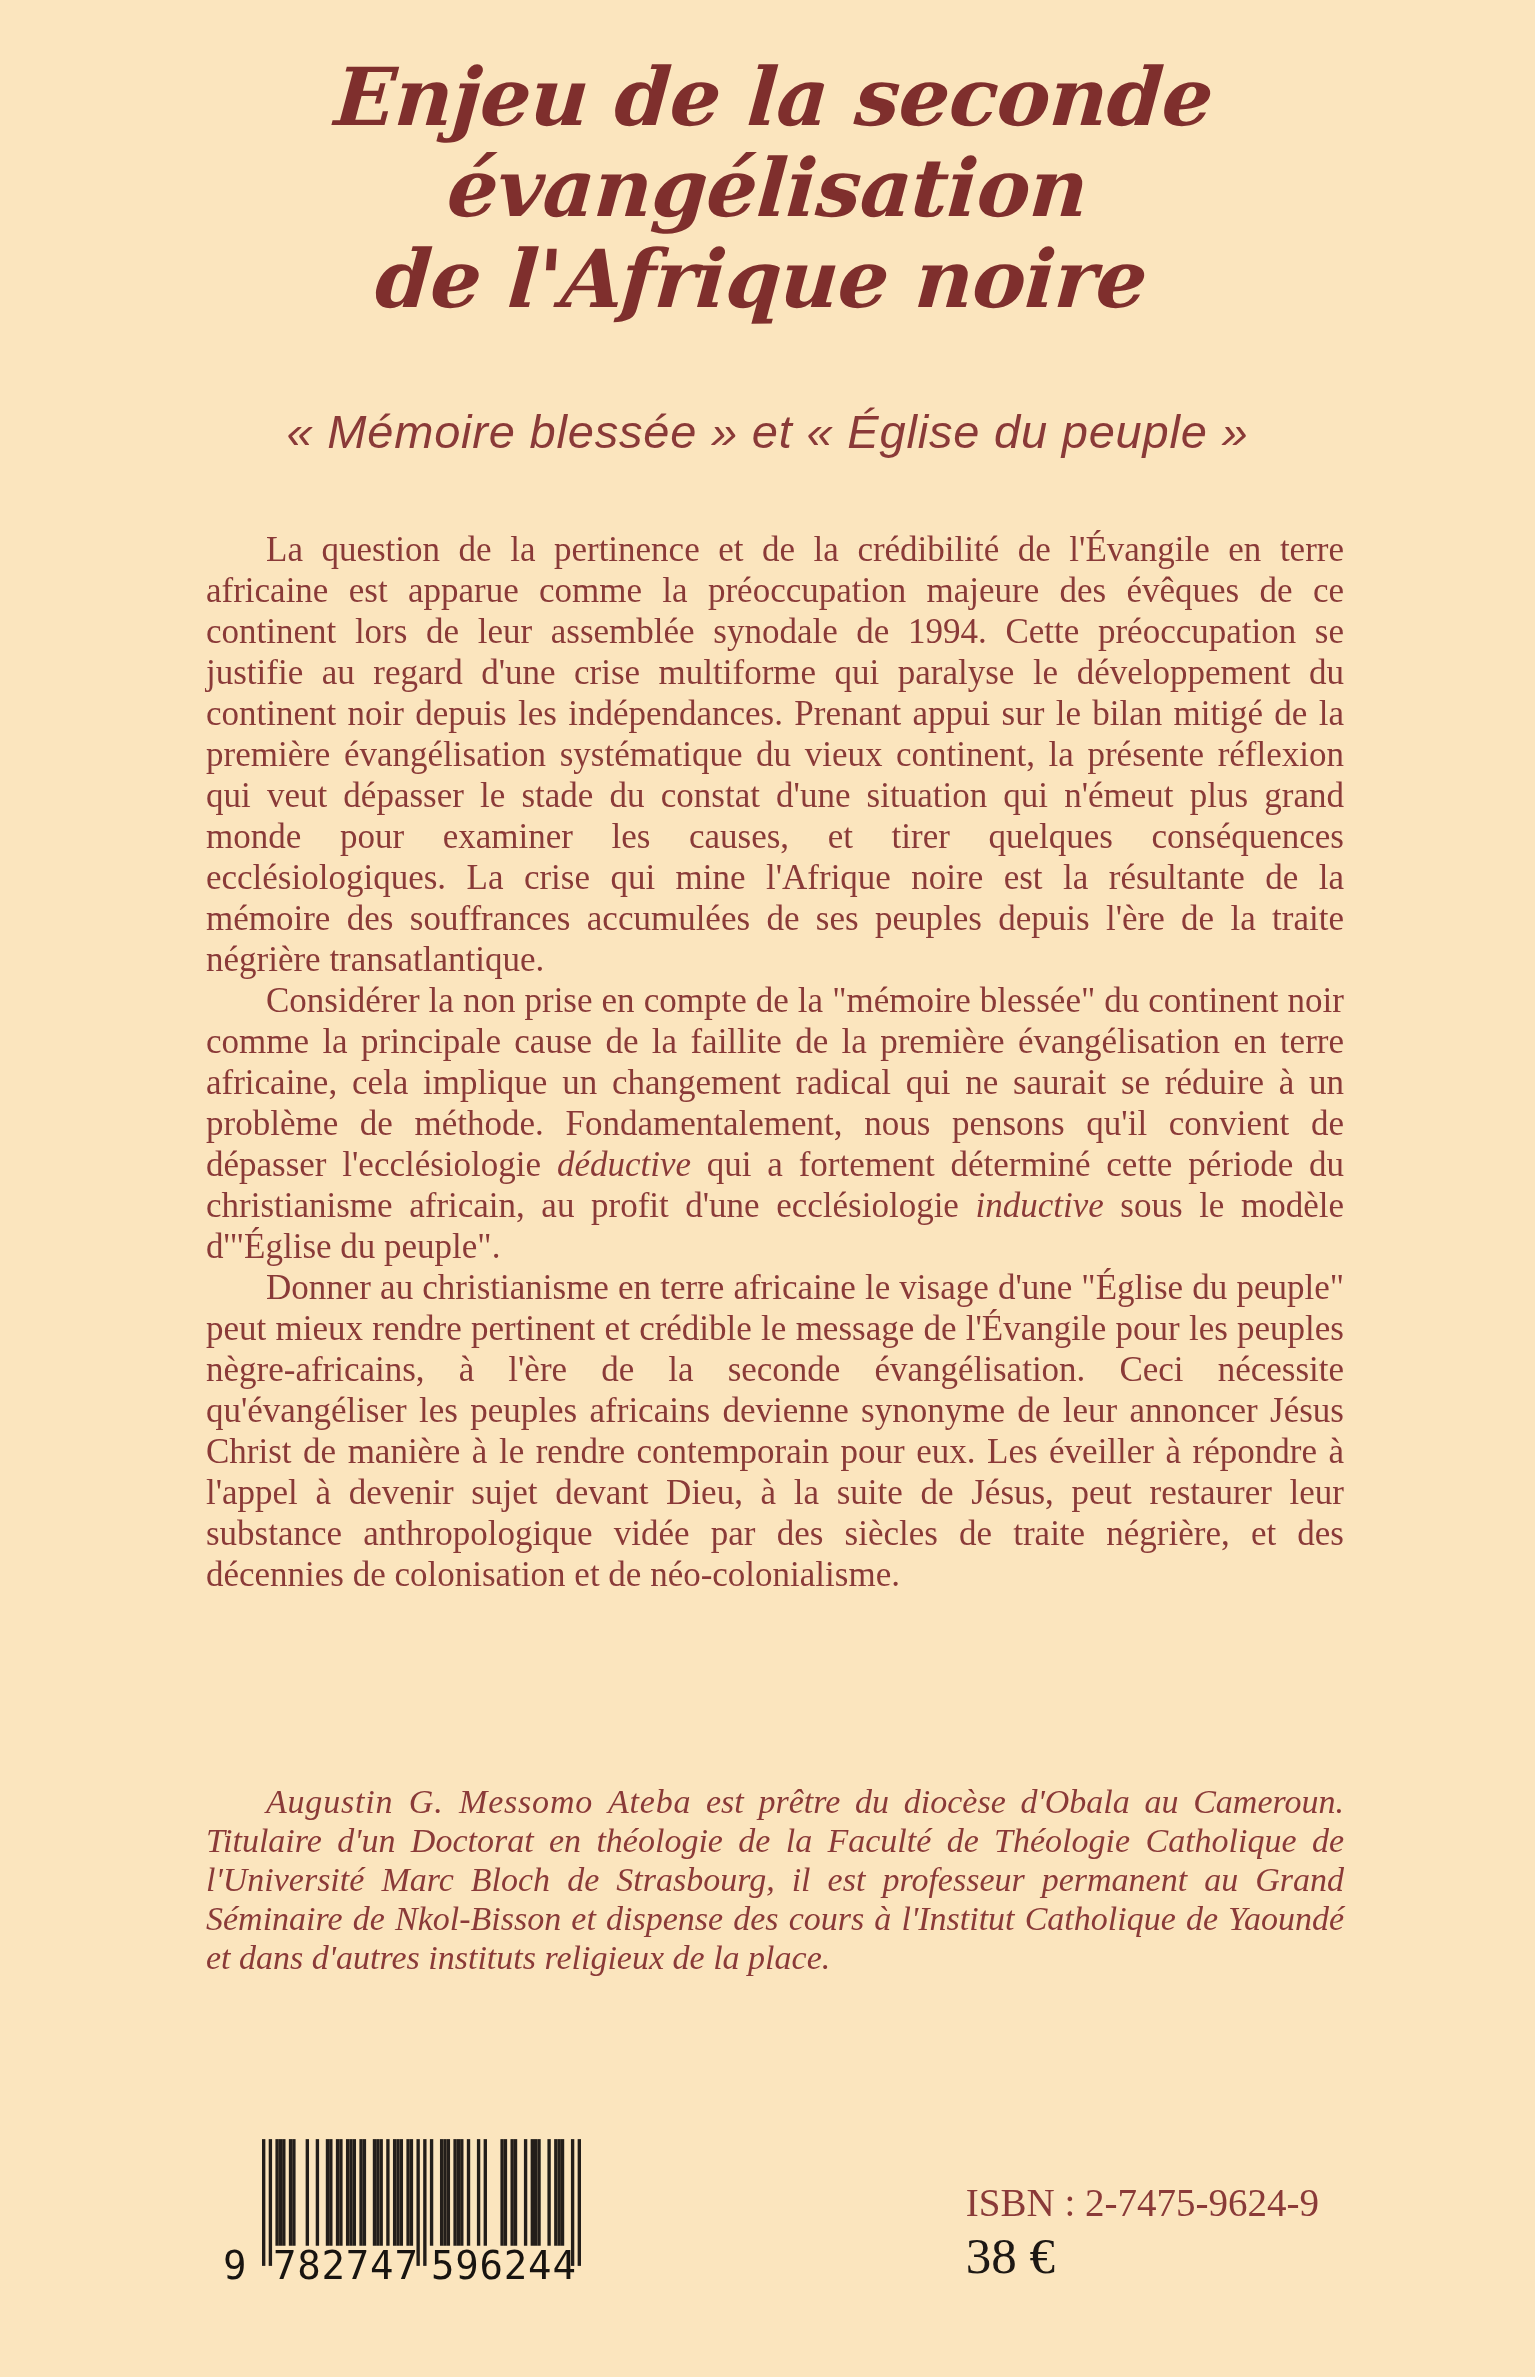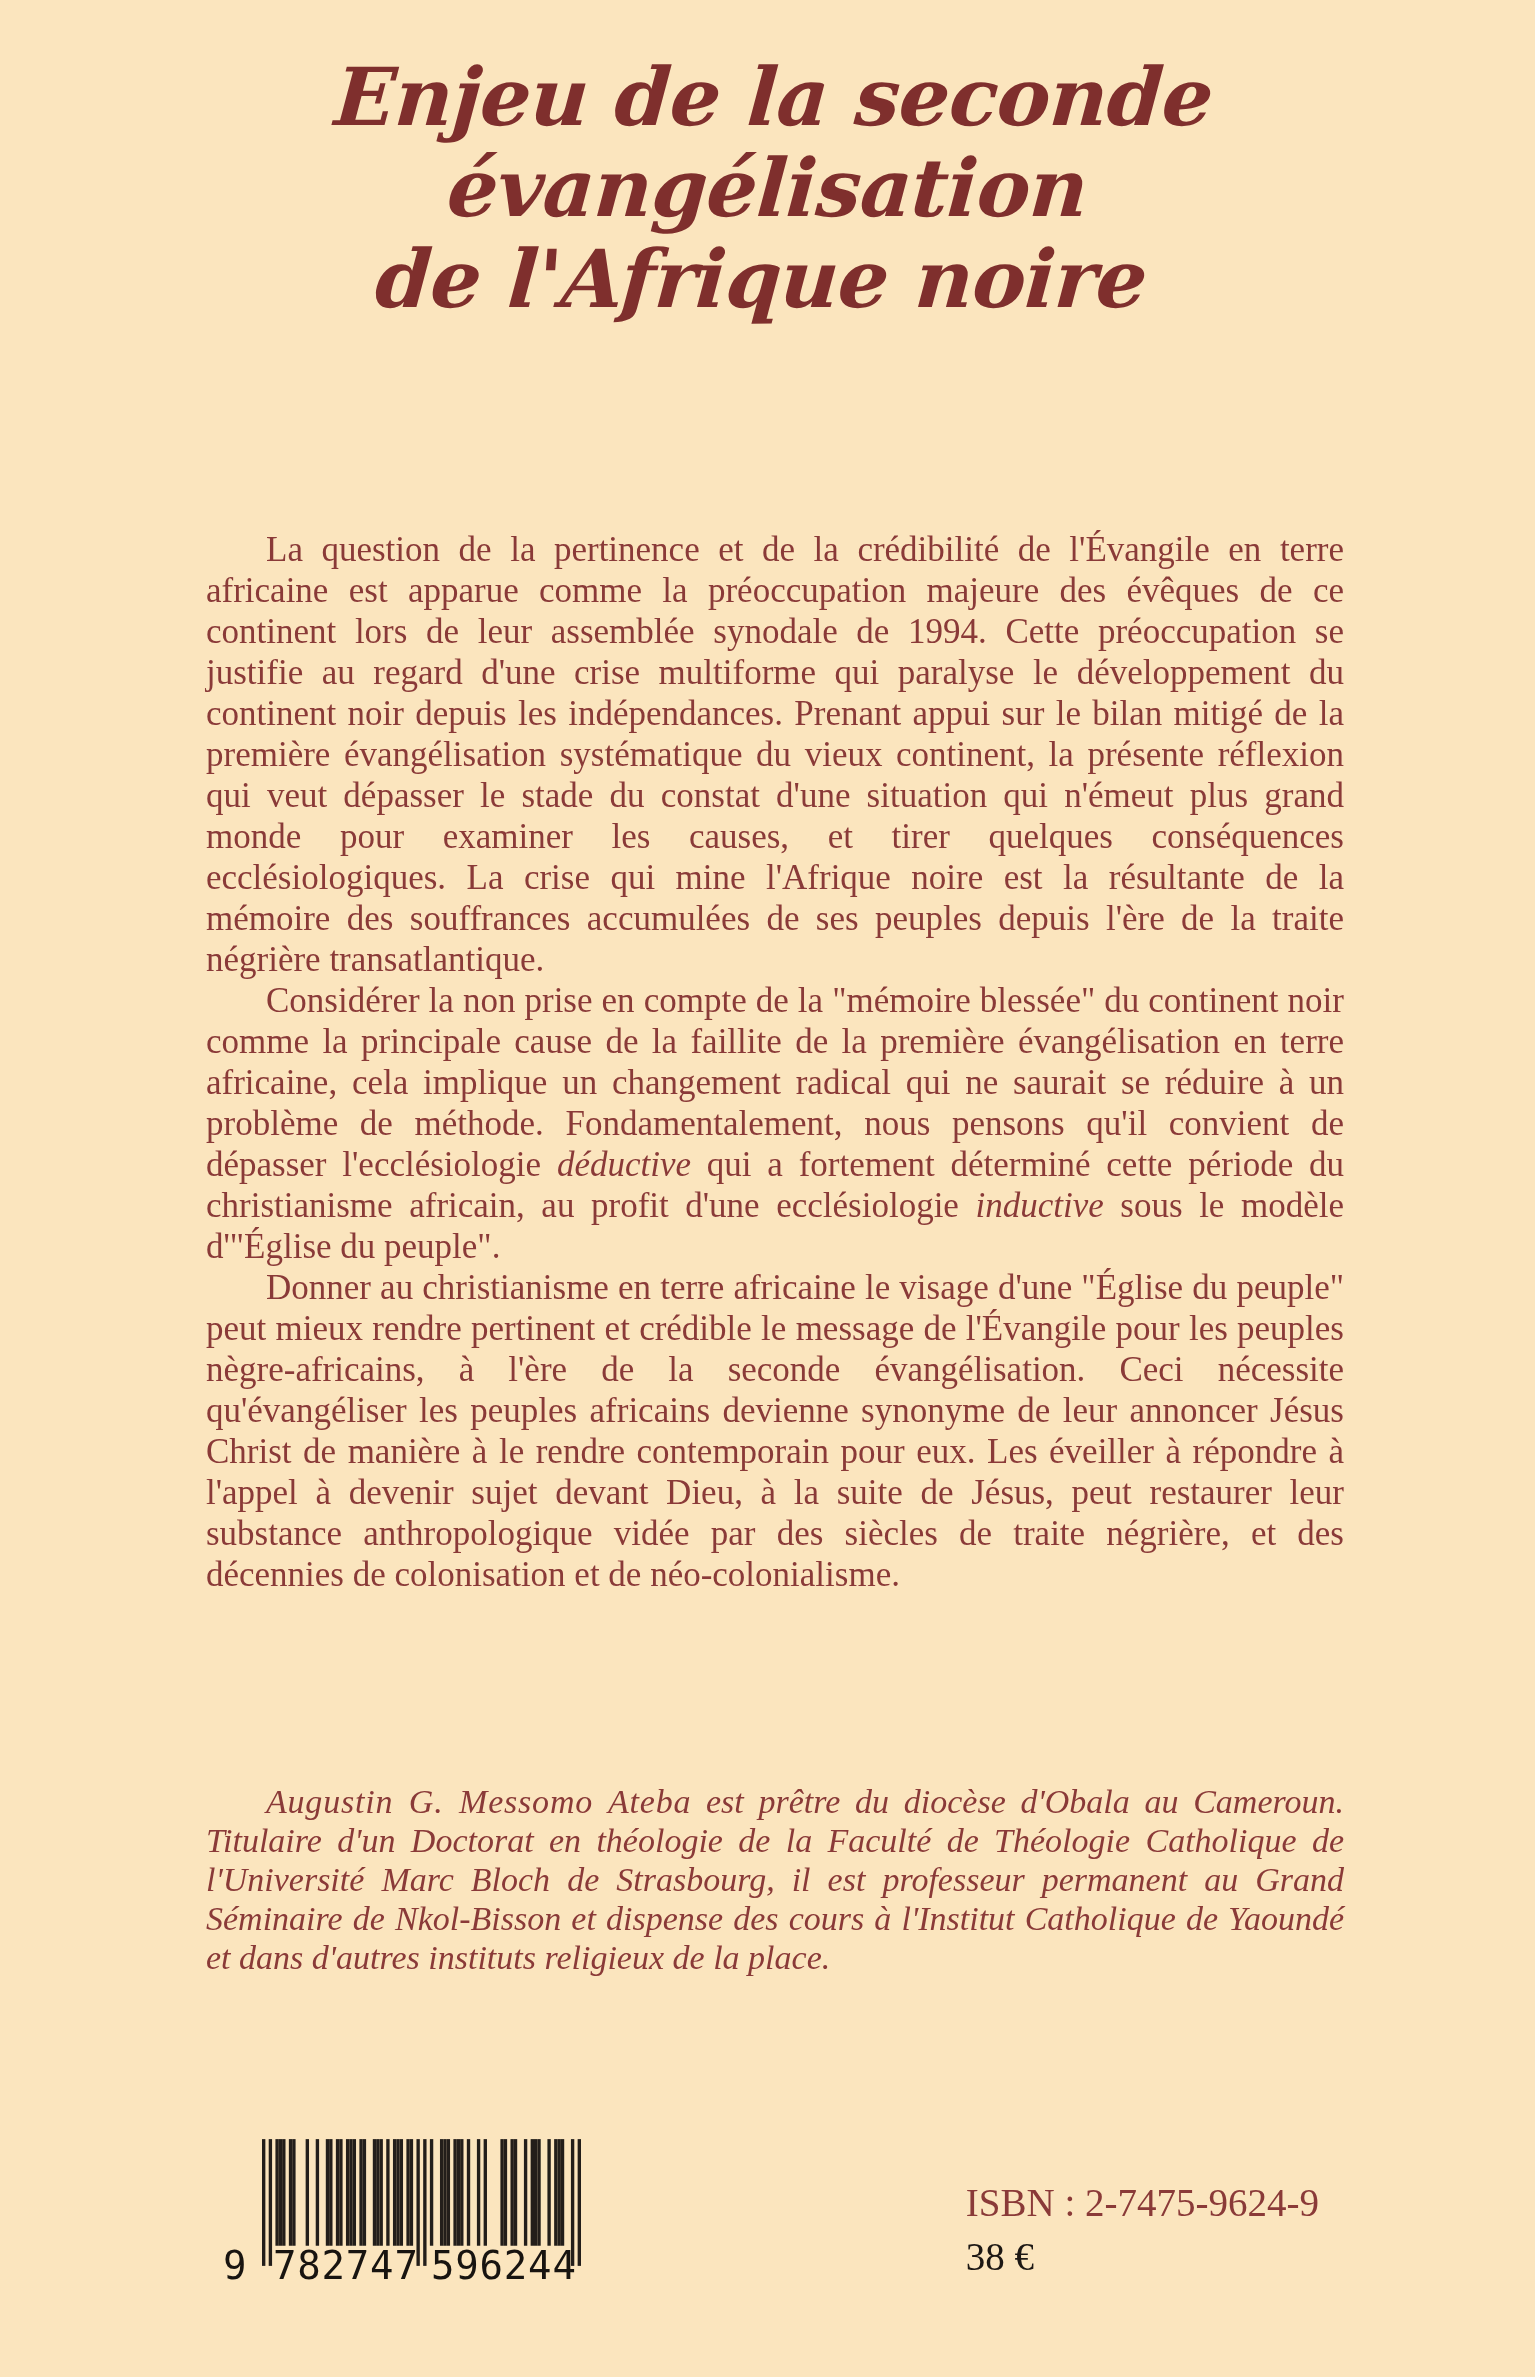--- a/index.html
+++ b/index.html
@@ -93,35 +93,36 @@
     position:absolute;
     top:2179px;right:216px;
   }
   .isbn{
     font-size:39px;
     line-height:47px;
     color:var(--ink);
   }
   .price{
     margin-top:6.7px;
-    font-size:39px;
+    font-size:51px;
     line-height:47px;
     color:#1d1814;
   }
 </style>
 </head>
 <body>
 
 <div class="page">
 
   <header class="cover-header">
     <h1 class="cover-title">
       <span class="t-line">Enjeu de la seconde évangélisation</span>
       <span class="t-line">de l'Afrique noire</span>
     </h1>
+    <p class="cover-subtitle">« Mémoire blessée » et « Église du peuple »</p>
   </header>
 
   <main class="synopsis">
     <p>La question de la pertinence et de la crédibilité de l'Évangile en terre africaine est apparue comme la préoccupation majeure des évêques de ce continent lors de leur assemblée synodale de 1994. Cette préoccupation se justifie au regard d'une crise multiforme qui paralyse le développement du continent noir depuis les indépendances. Prenant appui sur le bilan mitigé de la première évangélisation systématique du vieux continent, la présente réflexion qui veut dépasser le stade du constat d'une situation qui n'émeut plus grand monde pour examiner les causes, et tirer quelques conséquences ecclésiologiques. La crise qui mine l'Afrique noire est la résultante de la mémoire des souffrances accumulées de ses peuples depuis l'ère de la traite négrière transatlantique.</p>
     <p><span>Considérer la non prise en compte de la "mémoire blessée" du continent noir comme la principale cause de la faillite de la première évangélisation en terre africaine, cela implique un changement radical qui ne saurait se réduire à un problème de méthode. Fondamentalement, nous pensons qu'il convient de dépasser l'ecclésiologie </span><em>déductive</em><span> qui a fortement déterminé cette période du christianisme africain, au profit d'une ecclésiologie </span><em>inductive</em><span> sous le modèle d'"Église du peuple".</span></p>
     <p>Donner au christianisme en terre africaine le visage d'une "Église du peuple" peut mieux rendre pertinent et crédible le message de l'Évangile pour les peuples nègre-africains, à l'ère de la seconde évangélisation. Ceci nécessite qu'évangéliser les peuples africains devienne synonyme de leur annoncer Jésus Christ de manière à le rendre contemporain pour eux. Les éveiller à répondre à l'appel à devenir sujet devant Dieu, à la suite de Jésus, peut restaurer leur substance anthropologique vidée par des siècles de traite négrière, et des décennies de colonisation et de néo-colonialisme.</p>
   </main>
 
   <section class="bio">
     <p><strong class="bio-name">Augustin G. Messomo Ateba</strong><span> est prêtre du diocèse d'Obala au Cameroun. Titulaire d'un Doctorat en théologie de la Faculté de Théologie Catholique de l'Université Marc Bloch de Strasbourg, il est professeur permanent au Grand Séminaire de Nkol-Bisson et dispense des cours à l'Institut Catholique de Yaoundé et dans d'autres instituts religieux de la place.</span></p>

